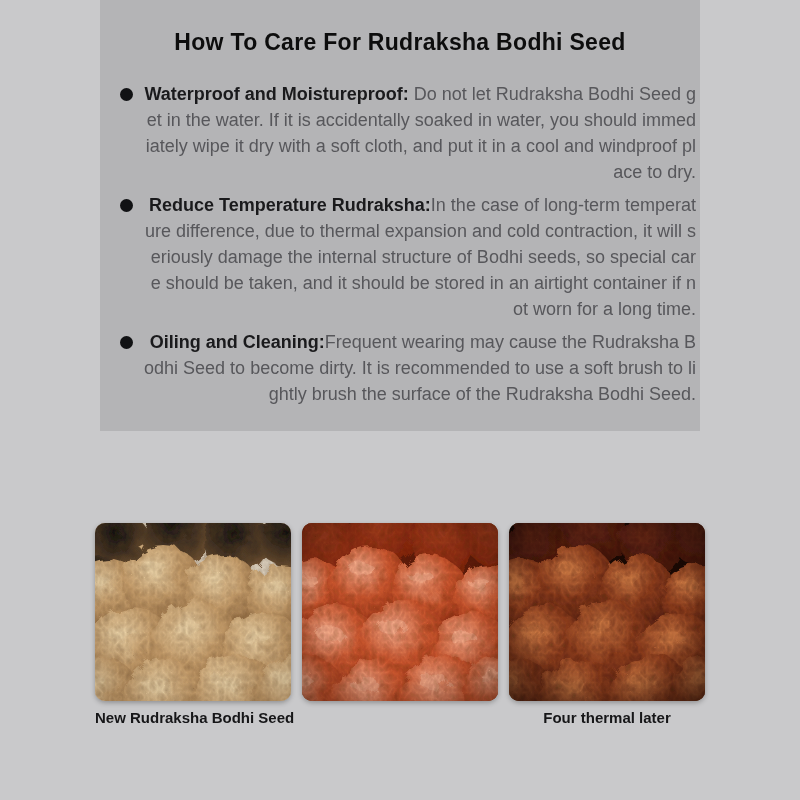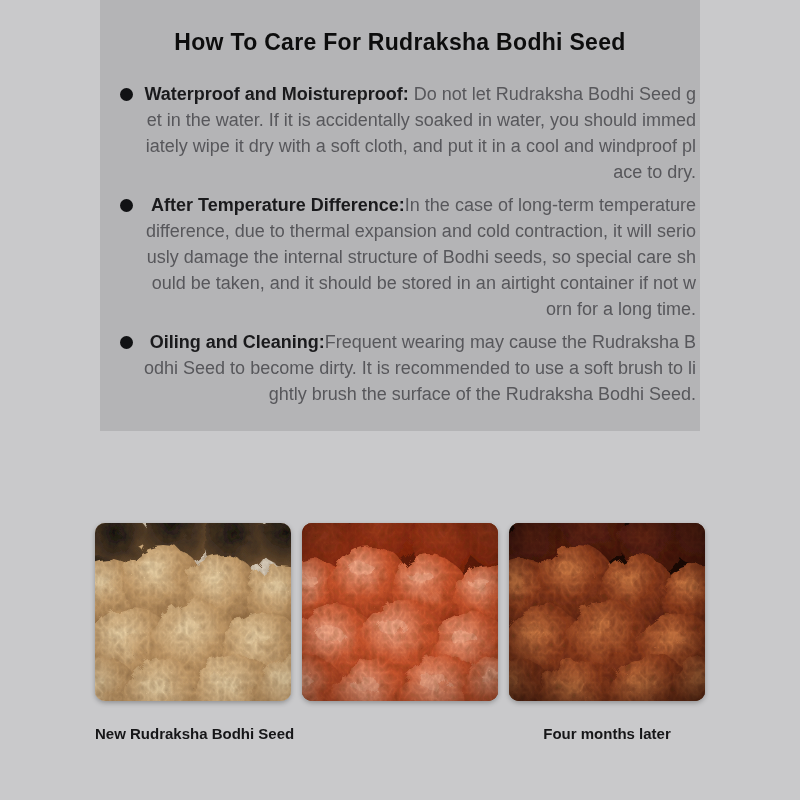--- a/index.html
+++ b/index.html
@@ -42,42 +42,42 @@
     display:flex;justify-content:center;gap:11px;
   }
   .g-item{margin:0;width:196px;}
   .photo{
     width:196px;height:178px;border-radius:10px;overflow:hidden;
     box-shadow:0 2px 5px rgba(0,0,0,.28);
     background:#8a6a4a;
   }
   .photo svg{display:block;}
   .g-item figcaption{
-    margin-top:24px;text-align:center;white-space:nowrap;
+    margin-top:8px;text-align:center;white-space:nowrap;
     font-size:15px;font-weight:bold;color:#161618;
   }
 </style>
 </head>
 <body>
 
 <div class="page">
 
   <section class="panel">
     <h1 class="title">How To Care For Rudraksha Bodhi Seed</h1>
 
     <div class="bullets">
 
       <div class="bullet">
         <span class="dot"></span>
         <p><b>Waterproof and Moistureproof:</b><span> Do not let Rudraksha Bodhi Seed get in the water. If it is accidentally soaked in water, you should immediately wipe it dry with a soft cloth, and put it in a cool and windproof place to dry.</span></p>
       </div>
 
       <div class="bullet">
         <span class="dot"></span>
-        <p><b>After Temperature Difference:</b><span>In the case of long-term temperature difference, due to thermal expansion and cold contraction, it will seriously damage the internal structure of Bodhi seeds, so special care should be taken, and it should be stored in an airtight container if not worn for a long time.</span></p>
+        <p><b>Reduce Temperature Rudraksha:</b><span>In the case of long-term temperature difference, due to thermal expansion and cold contraction, it will seriously damage the internal structure of Bodhi seeds, so special care should be taken, and it should be stored in an airtight container if not worn for a long time.</span></p>
       </div>
 
       <div class="bullet">
         <span class="dot"></span>
         <p><b>Oiling and Cleaning:</b><span>Frequent wearing may cause the Rudraksha Bodhi Seed to become dirty. It is recommended to use a soft brush to lightly brush the surface of the Rudraksha Bodhi Seed.</span></p>
       </div>
 
     </div>
   </section>
 
@@ -273,18 +273,18 @@
               <ellipse cx="62.3" cy="161.5" rx="14.1" ry="6.6" fill="#cd7a44" opacity="0.5"></ellipse>
               <circle cx="142" cy="178" r="46" fill="url(#g2)"></circle>
               <ellipse cx="131.9" cy="158.7" rx="14.7" ry="6.9" fill="#cd7a44" opacity="0.5"></ellipse>
               <circle cx="198" cy="170" r="38" fill="url(#g2)"></circle>
               <ellipse cx="189.6" cy="154.0" rx="12.2" ry="5.7" fill="#cd7a44" opacity="0.5"></ellipse>
             </g>
   <rect width="196" height="178" filter="url(#w2)" opacity="0.5"></rect>
   <rect width="196" height="178" fill="url(#v2)"></rect>
 </svg>
         </div>
-      <figcaption>Four months later</figcaption>
+      <figcaption>Four thermal later</figcaption>
     </figure>
 
   </section>
 
 </div>
 
 </body></html>

